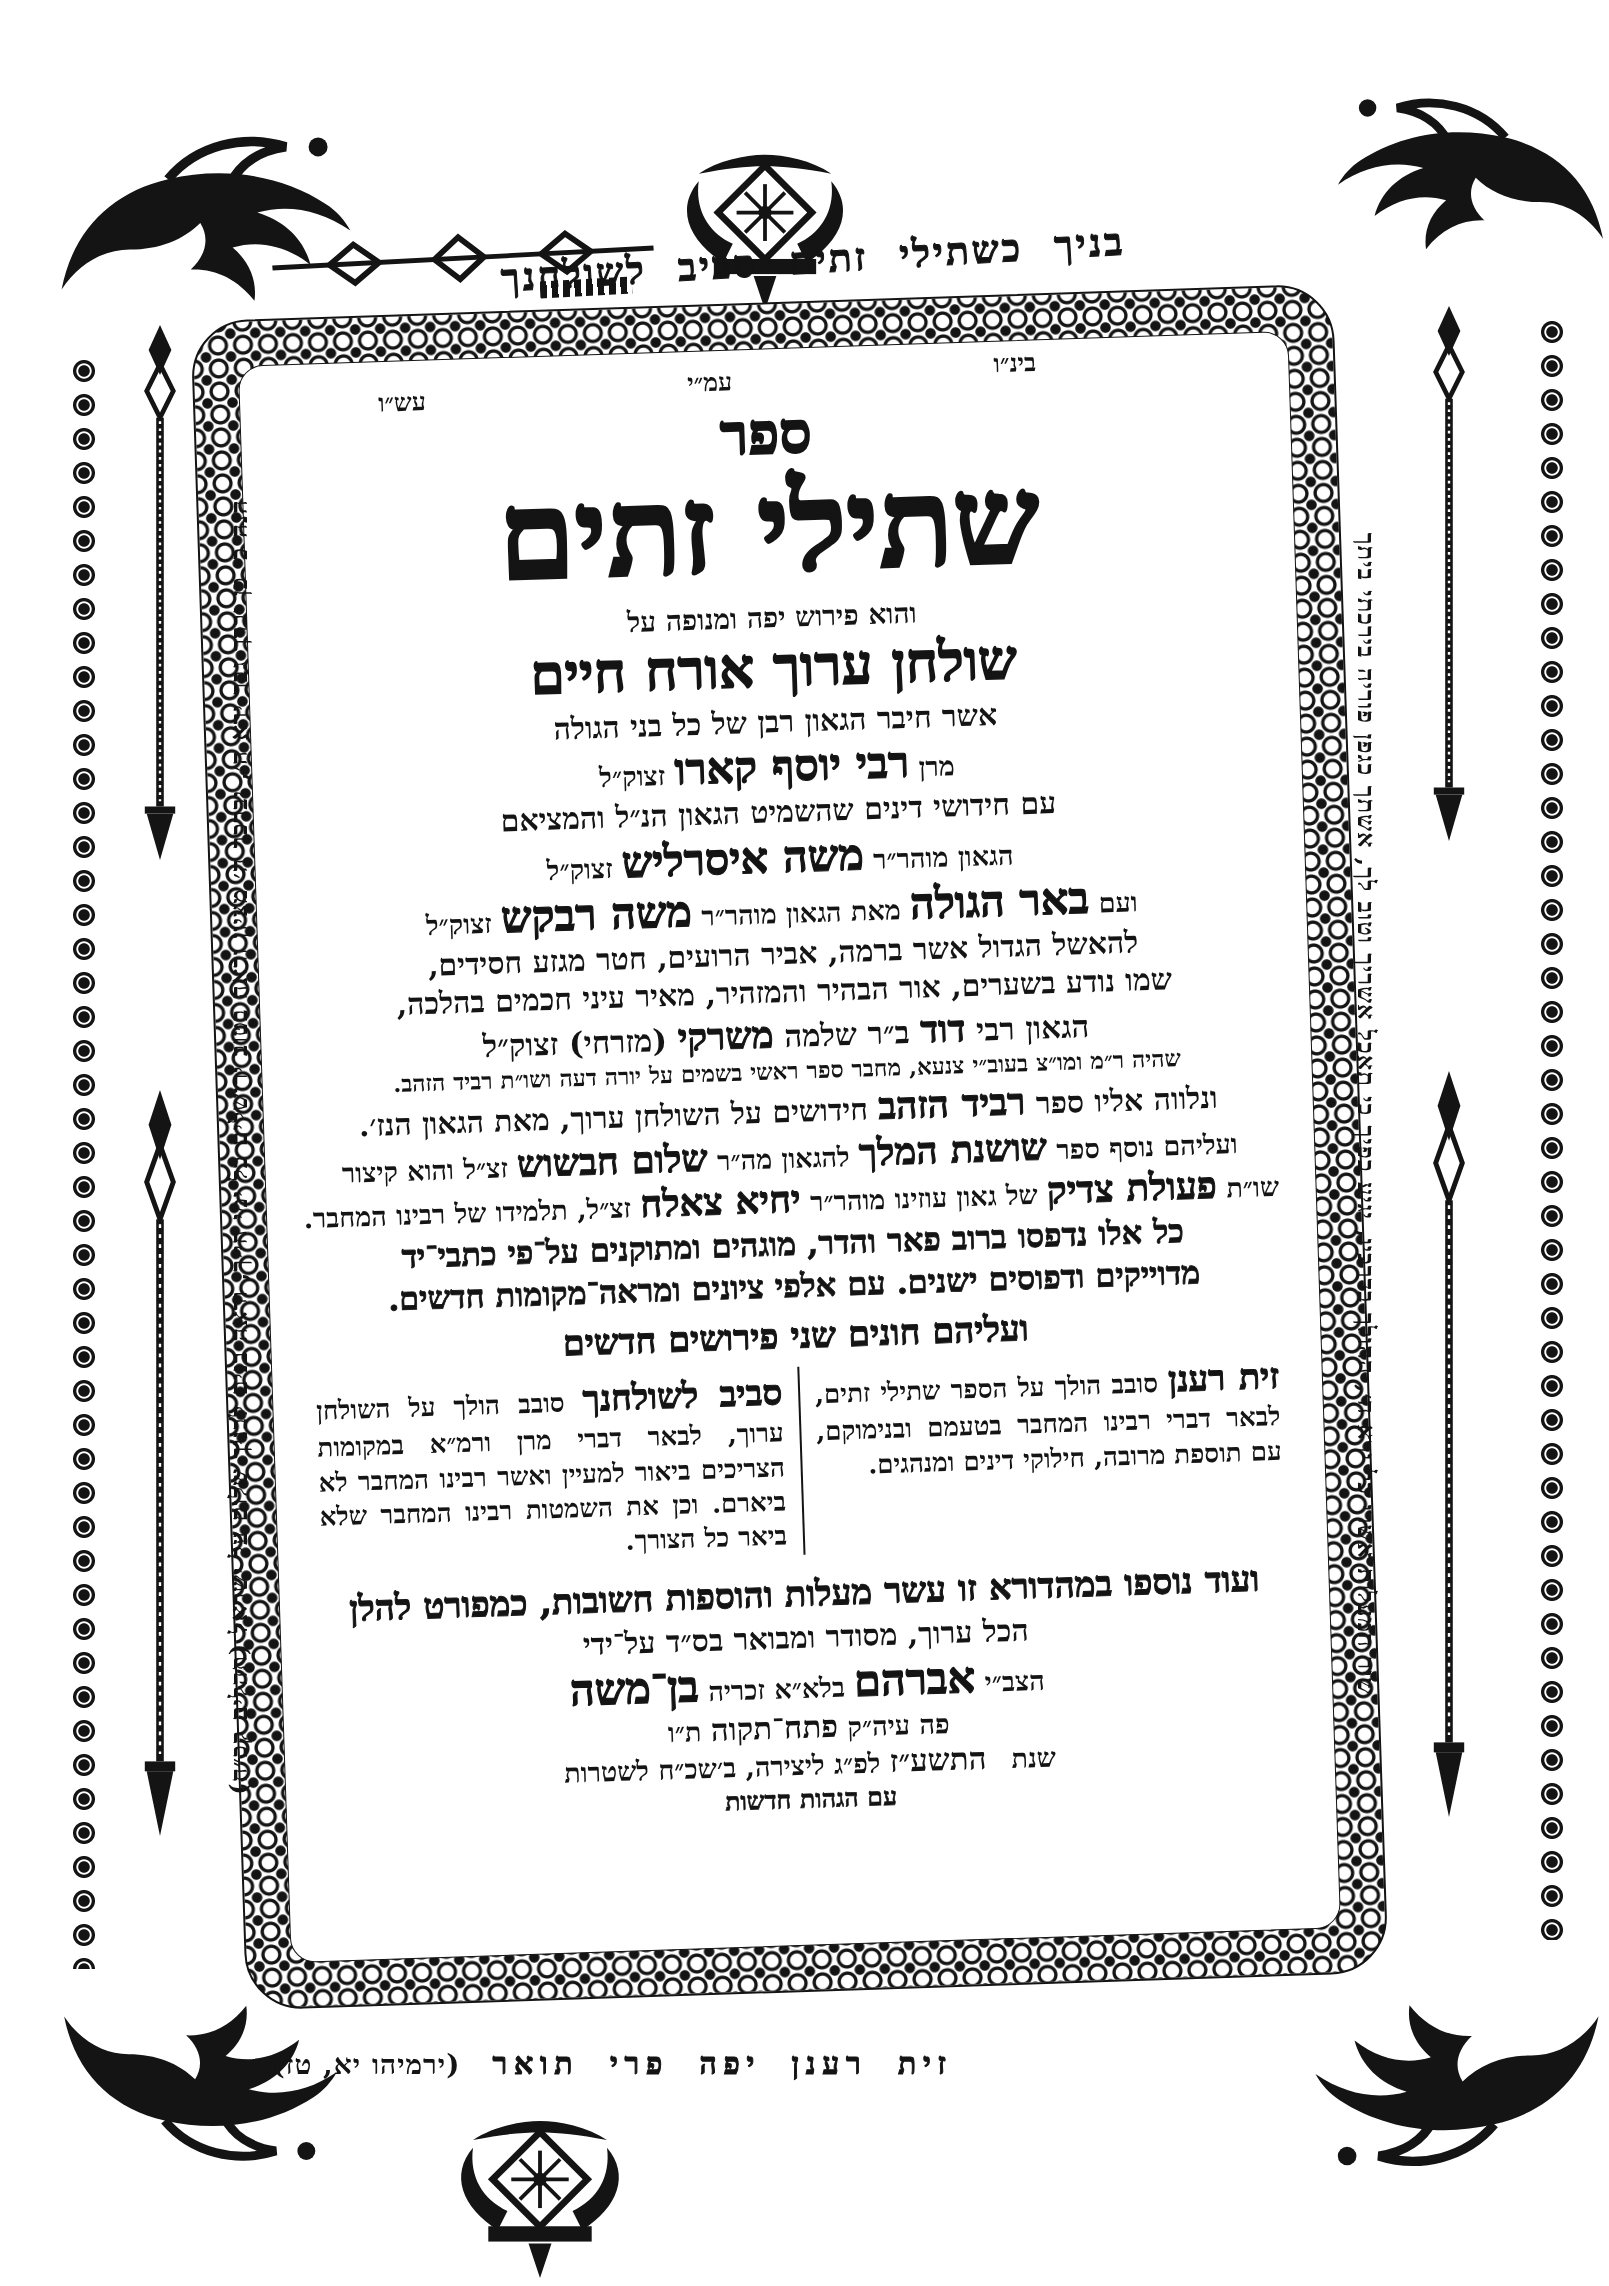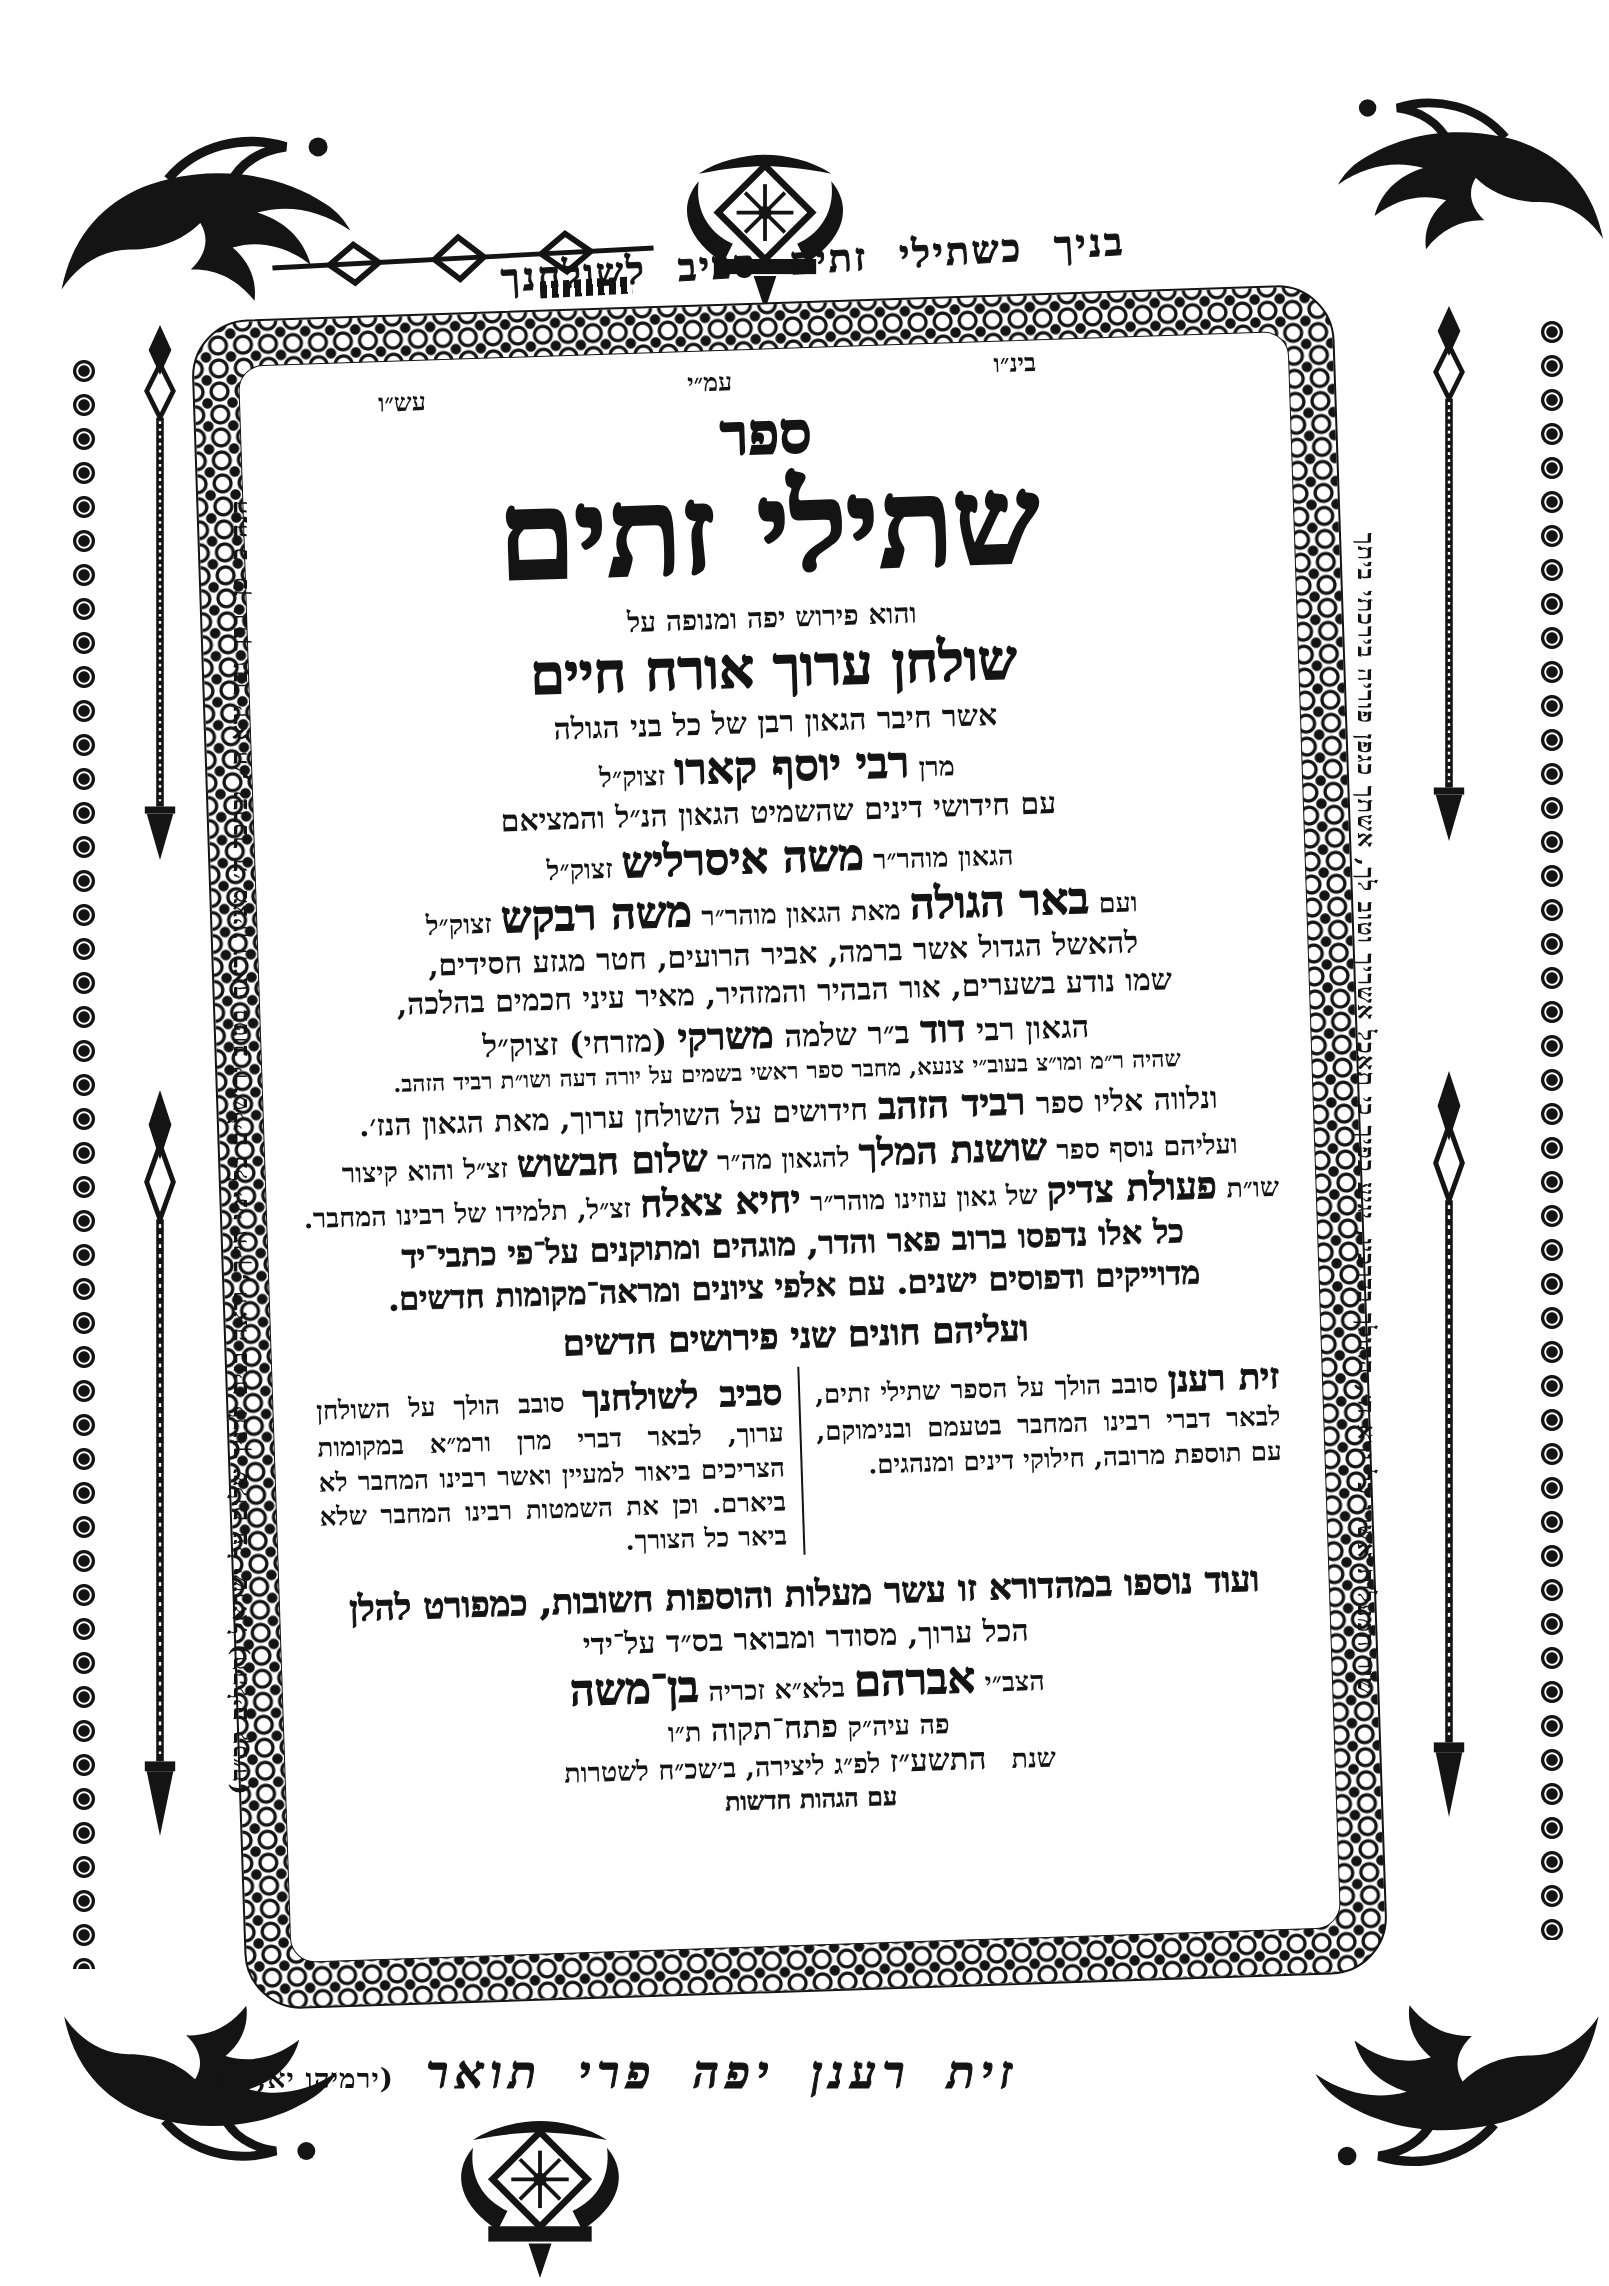--- a/index.html
+++ b/index.html
@@ -70,21 +70,21 @@
 
   
   .v-text{position:absolute;width:1568px;height:34px;font-size:24px;font-weight:700;
     text-align:center;white-space:nowrap;letter-spacing:1px;}
   .v-left{left:-543px;top:1130px;transform:rotate(-90deg);}
   .v-right{left:580px;top:1097px;transform:rotate(90deg);}
 
   
   .bottom-verse{position:absolute;left:182px;top:2046px;width:860px;text-align:center;
     white-space:nowrap;}
-  .verse{font-size:45px;font-weight:800;letter-spacing:6.7px;word-spacing:13.4px;font-style:italic;
+  .verse{font-size:30px;font-weight:800;letter-spacing:6.7px;word-spacing:13.4px;
     -webkit-text-stroke:1px #141414;}
   .cite{font-size:28px;font-weight:700;margin-right:27px;letter-spacing:1px;}
 
   .hatch{position:absolute;left:540px;top:279px;width:92px;height:17px;transform:rotate(-3deg);
     background:repeating-linear-gradient(90deg,#141414 0 6.7px,#fff 6.7px 11.5px);}
   [dir="rtl"]{direction:rtl;}
 </style>
 </head>
 <body>
 

